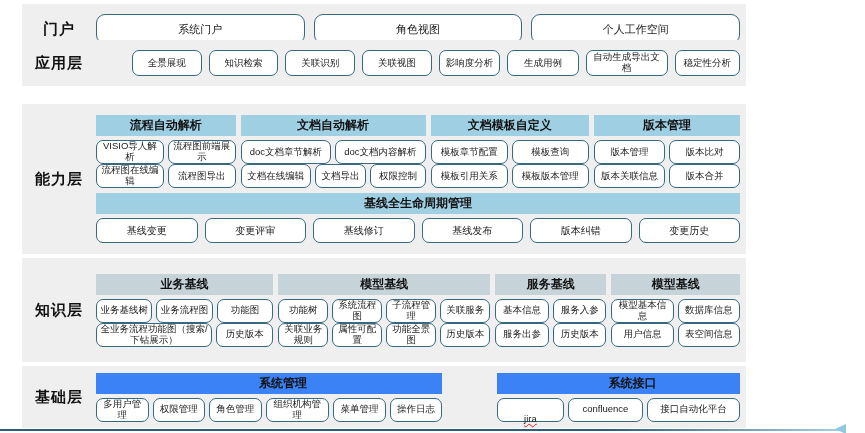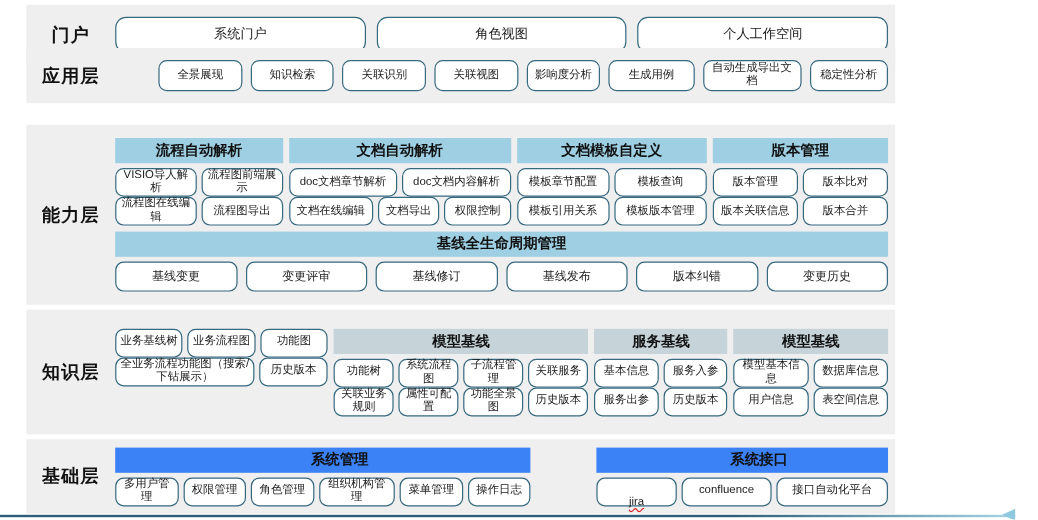--- a/index.html
+++ b/index.html
@@ -204,20 +204,21 @@
 
     </div>
   </div>
 
   <div class="band" style="top:258px;height:104px;">
     <div class="band-label">知识层</div>
     <div class="band-body">
       <div class="group-row">
 
         <div class="group" style="flex:2.55 1 0;">
+          <div class="group-head gray">业务基线</div>
           <div class="group-grid">
             <div class="group-line">
               <div class="pill">业务基线树</div>
               <div class="pill">业务流程图</div>
               <div class="pill">功能图</div>
             </div>
             <div class="group-line">
               <div class="pill" style="flex:2.2 1 0;">全业务流程功能图（搜索/下钻展示）</div>
               <div class="pill" style="flex:1 1 0;">历史版本</div>
             </div>

